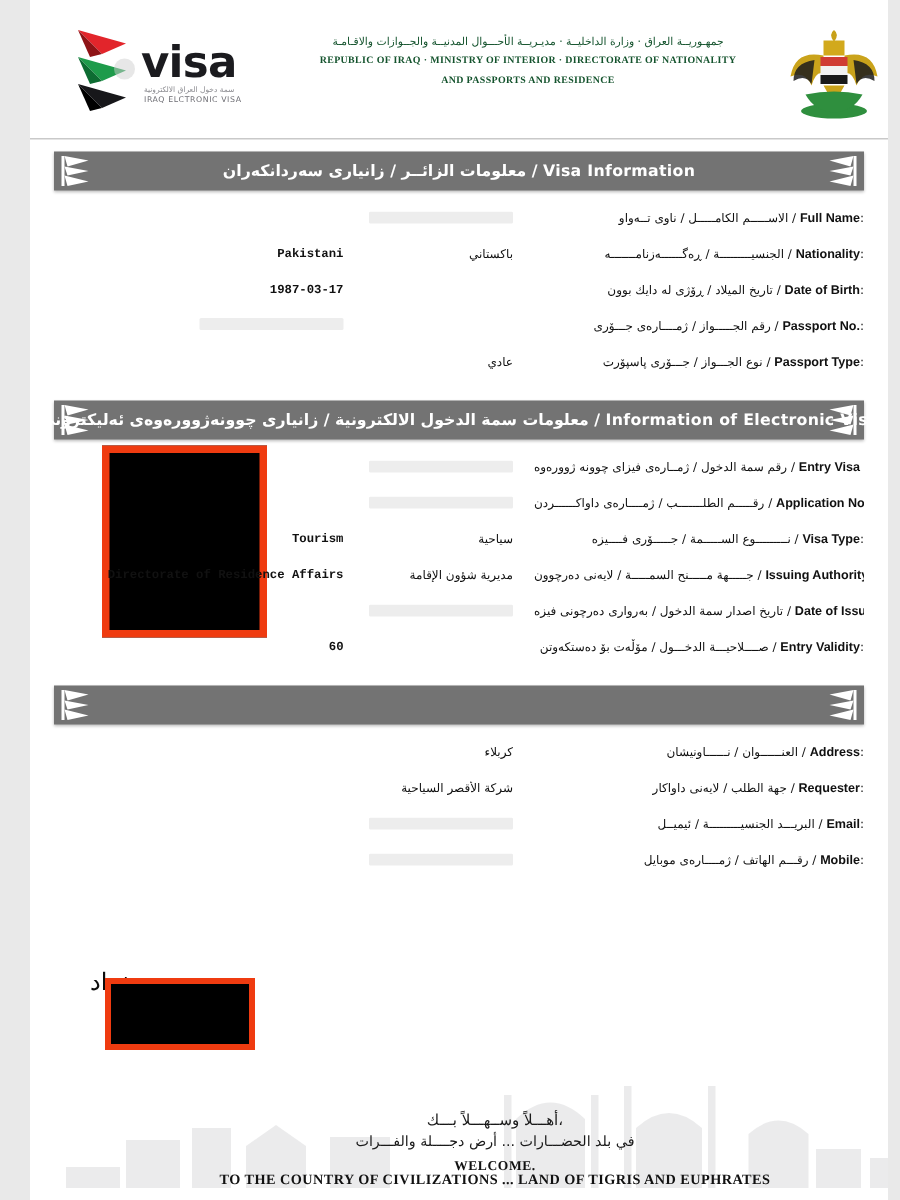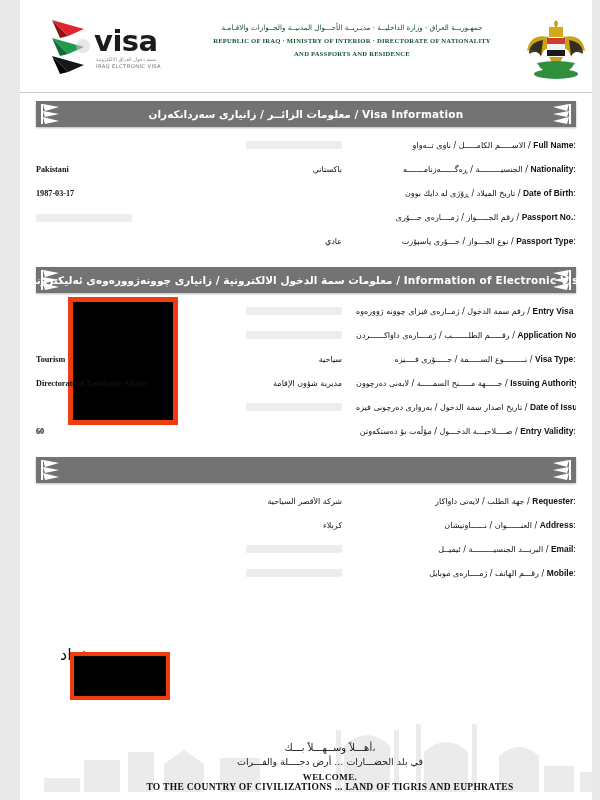--- a/index.html
+++ b/index.html
@@ -52,23 +52,23 @@
   .orn.l{left:4px;}
   .orn.r{right:4px;}
 
   
   .fields{padding:6px 16px 0 16px;position:relative;}
   .row{
     display:flex;align-items:center;
     height:24px;
   }
   .v-en{
-    flex:0 0 205px;
+    flex:0 0 205px;text-align:right;
     font-size:8.2px;font-weight:bold;color:#111;
-    font-family:Liberation Serif, serif;
+    font-family:Liberation Mono, monospace;
     padding-right:12px;box-sizing:border-box;
     white-space:nowrap;overflow:hidden;
   }
   .v-ar{
     flex:0 0 115px;text-align:right;
     font-size:8px;color:#111;
     font-family:"DejaVu Sans",sans-serif;
     padding-right:14px;box-sizing:border-box;
     white-space:nowrap;overflow:hidden;
   }
@@ -274,28 +274,28 @@
     </svg>
     <svg class="orn r" viewBox="0 0 22 24">
       <path d="M19,2 L3,5 L17,9 Z M19,9 L3,12 L17,15 Z M19,15 L3,19 L17,22 Z" fill="#ffffff"></path>
       <rect x="19" y="2" width="2" height="20" fill="#ffffff"></rect>
     </svg>
   </div>
 
   <div class="fields">
     <div class="row">
       <div class="v-en"></div>
+      <div class="v-ar">كربلاء</div>
+      <div class="lbl"><span>العنــــــوان / نــــــاونيشان / </span><b>Address</b>:</div>
+    </div>
+
+    <div class="row">
+      <div class="v-en"></div>
       <div class="v-ar">شركة الأقصر السياحية</div>
       <div class="lbl"><span>جهة الطلب / لايەنى داواكار / </span><b>Requester</b>:</div>
-    </div>
-
-    <div class="row">
-      <div class="v-en"></div>
-      <div class="v-ar">كربلاء</div>
-      <div class="lbl"><span>العنــــــوان / نــــــاونيشان / </span><b>Address</b>:</div>
     </div>
 
     <div class="row">
       <div class="v-en"></div>
       <div class="v-ar"><span class="redact"></span></div>
       <div class="lbl"><span>البريـــد الجنسيـــــــــة / ئيميــل / </span><b>Email</b>:</div>
     </div>
 
     <div class="row">
       <div class="v-en"></div>

